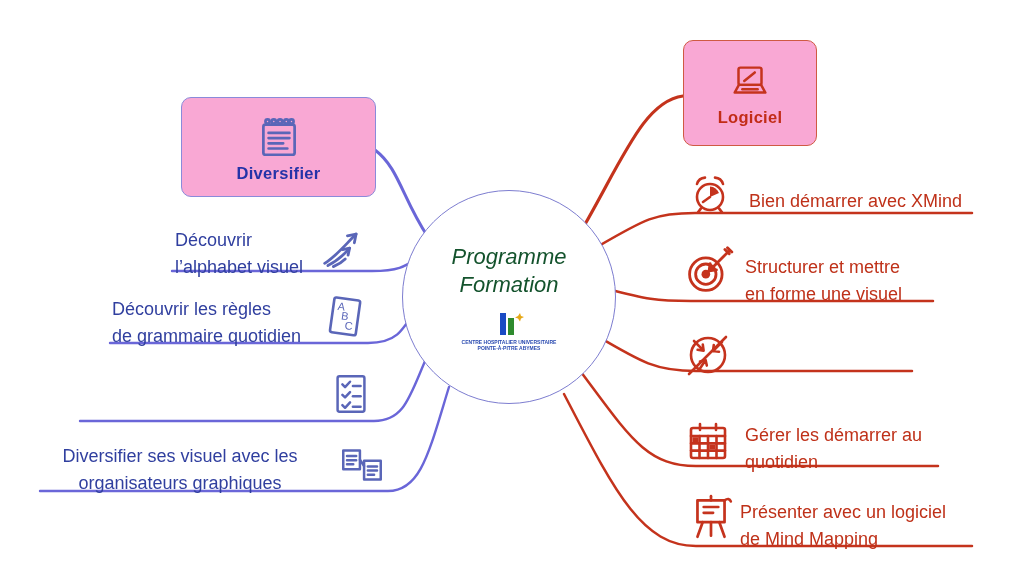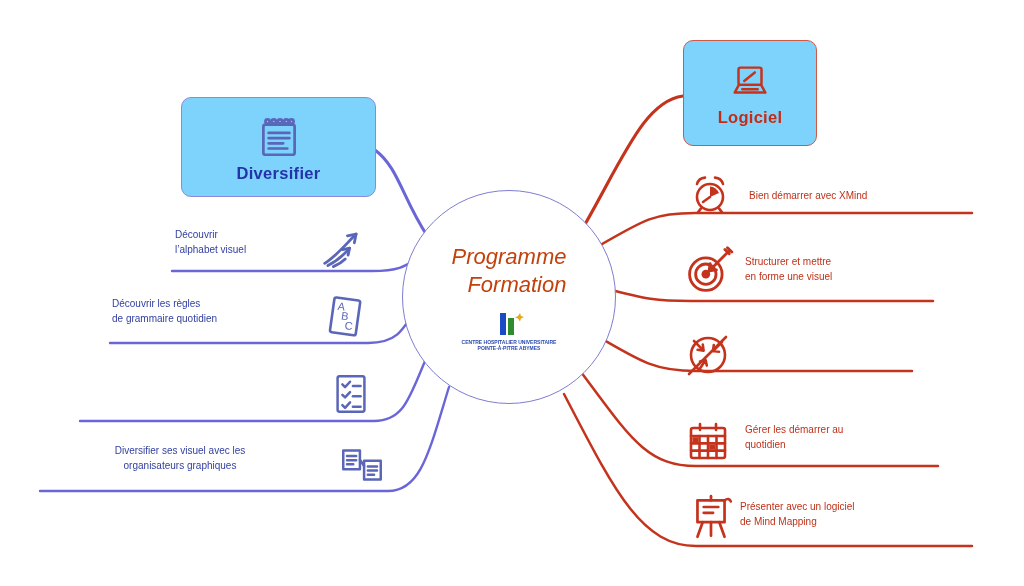--- a/index.html
+++ b/index.html
@@ -4,44 +4,44 @@
 <style>
   html,body { margin:0; padding:0; background:#ffffff; }
   .stage {
     position:relative; width:1024px; height:586px; background:#ffffff;
     font-family:"Liberation Sans", sans-serif; overflow:hidden;
   }
   .connectors { position:absolute; left:0; top:0; z-index:0; }
   .node { position:absolute; z-index:1; }
 
   .topic-box {
-    background:#7dd3fc; border-radius:10px;
+    background:#f9a8d4; border-radius:10px;
     display:flex; flex-direction:column; align-items:center; justify-content:center; gap:3px;
   }
   .sketch-box { left:181px; top:97px; width:193px; height:98px; border:1.6px solid #8a8ada; }
   .logiciel-box { left:683px; top:40px; width:132px; height:104px; border:1.6px solid #cf5a43; }
   .sketch-box .box-label { font-weight:bold; font-size:16.5px; color:#2433a8; letter-spacing:.3px; }
   .logiciel-box .box-label { font-weight:bold; font-size:16.5px; color:#c22c17; letter-spacing:.3px; }
 
   .center-circle {
     left:402px; top:190px; width:212px; height:212px;
     border:1.6px solid #7d7dd0; border-radius:50%; background:#ffffff;
     display:flex; flex-direction:column; align-items:center; justify-content:center;
   }
   .center-title {
-    font-style:italic; font-size:22px; color:#c2410c; text-align:right;
+    font-style:italic; font-size:22px; color:#14532d; text-align:center;
     line-height:1.3; white-space:pre-line;
   }
   .logo { margin-top:12px; display:flex; flex-direction:column; align-items:center; }
   .logo-caption {
     font-size:5px; color:#2a4ab0; text-align:center; line-height:1.25;
     white-space:pre-line; margin-top:1px; font-weight:bold;
   }
 
-  .item-label { white-space:pre-line; font-size:10px; line-height:1.5; }
+  .item-label { white-space:pre-line; font-size:18px; line-height:1.5; }
   .left-item-label  { color:#303f9f; text-align:left; }
   .left-item-label.centered { text-align:center; }
   .right-item-label { color:#bf3119; text-align:left; }
 
   .icon { display:inline-flex; align-items:center; justify-content:center; }
   .left-icon  { color:#5a66b8; }
   .right-icon { color:#c5331d; }
   .icon svg text { font-family:"Liberation Sans", sans-serif; }
 </style>
 </head>

